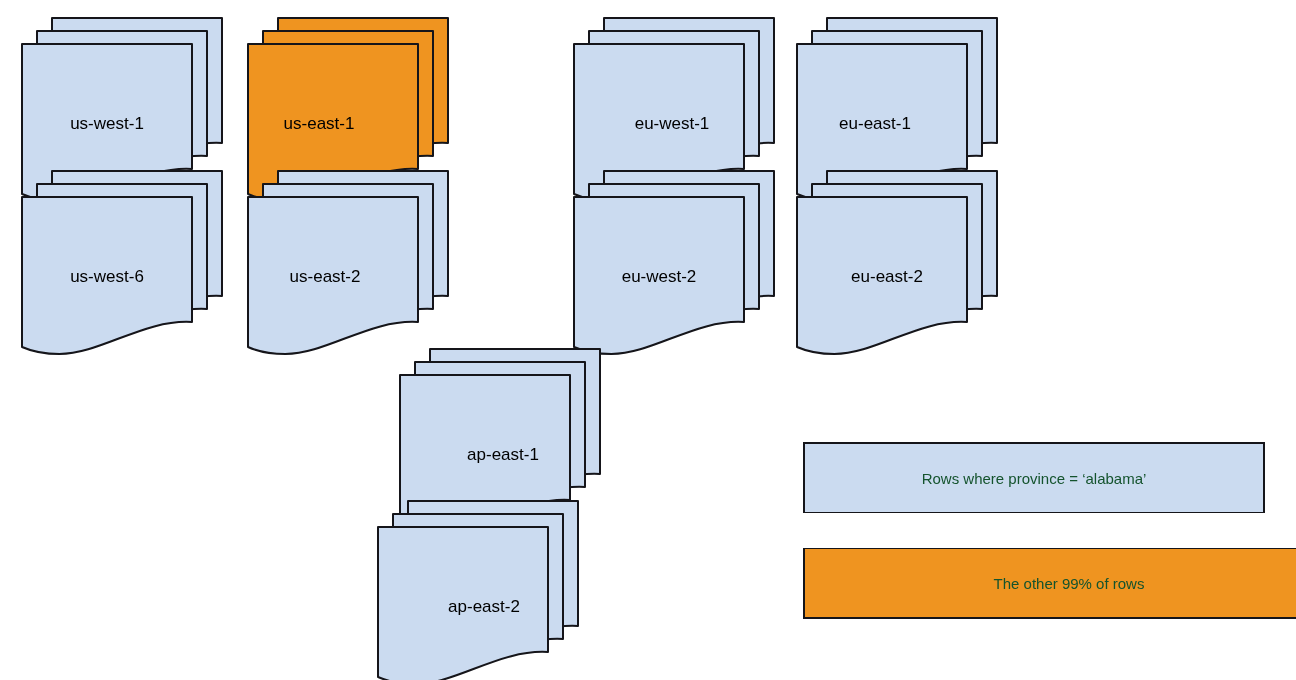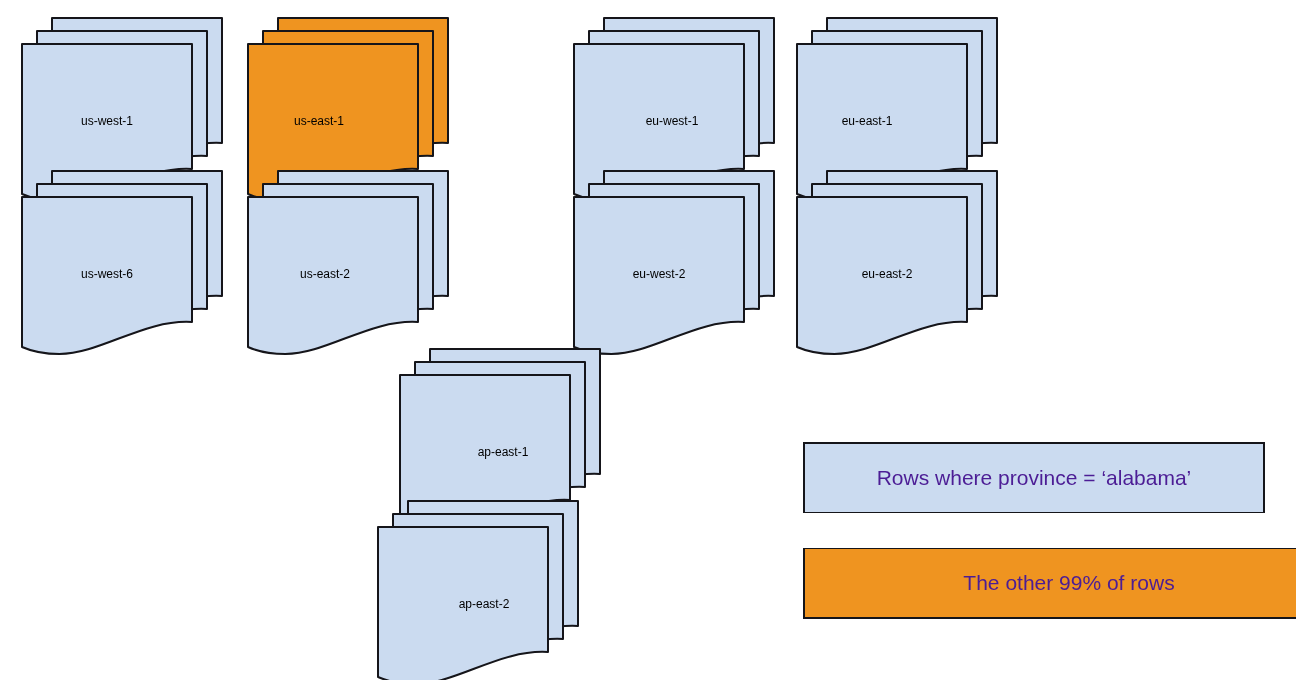--- a/index.html
+++ b/index.html
@@ -17,37 +17,37 @@
   #canvas {
     position: absolute;
     left: 0;
     top: 0;
     width: 1296px;
     height: 680px;
   }
   .stack-label {
     position: absolute;
     font-family: "Liberation Sans", sans-serif;
-    font-size: 12px;
+    font-size: 17px;
     color: #000000;
     text-align: center;
     white-space: nowrap;
     pointer-events: none;
     line-height: 1;
   }
   .legend-box {
     position: absolute;
     box-sizing: border-box;
     border: 2px solid #15151a;
     display: flex;
     align-items: center;
     justify-content: center;
     font-family: "Liberation Sans", sans-serif;
-    font-size: 21px;
-    color: #4c1d95;
+    font-size: 15px;
+    color: #14532d;
     white-space: nowrap;
   }
 </style>
 </head>
 <body>
 
 <svg id="canvas" viewBox="0 0 1296 680" xmlns="http://www.w3.org/2000/svg">
     <g>
       <path d="M 52 18 L 222 18 L 222 143 C 174.39999999999998 140 130.2 175 89.4 175 C 72.4 175 58.8 171 52 168 Z" fill="#CBDBF0" stroke="#15151a" stroke-width="2" stroke-linejoin="round"></path>
       <path d="M 37 31 L 207 31 L 207 156 C 159.39999999999998 153 115.2 188 74.4 188 C 57.4 188 43.8 184 37 181 Z" fill="#CBDBF0" stroke="#15151a" stroke-width="2" stroke-linejoin="round"></path>
@@ -96,21 +96,21 @@
     <g>
       <path d="M 408 501 L 578 501 L 578 626 C 530.4 623 486.2 658 445.4 658 C 428.4 658 414.8 654 408 651 Z" fill="#CBDBF0" stroke="#15151a" stroke-width="2" stroke-linejoin="round"></path>
       <path d="M 393 514 L 563 514 L 563 639 C 515.4 636 471.2 671 430.4 671 C 413.4 671 399.8 667 393 664 Z" fill="#CBDBF0" stroke="#15151a" stroke-width="2" stroke-linejoin="round"></path>
       <path d="M 378 527 L 548 527 L 548 652 C 500.4 649 456.2 684 415.4 684 C 398.4 684 384.8 680 378 677 Z" fill="#CBDBF0" stroke="#15151a" stroke-width="2" stroke-linejoin="round"></path>
     </g>
   </svg>
 
 <div class="stack-label" style="left: 22px; top: 114.5px; width: 170px;">us-west-1</div>
 <div class="stack-label" style="left: 248px; top: 114.5px; width: 142px;">us-east-1</div>
 <div class="stack-label" style="left: 574px; top: 114.5px; width: 196px;">eu-west-1</div>
-<div class="stack-label" style="left: 797px; top: 114.5px; width: 140px;">eu-east-1</div>
+<div class="stack-label" style="left: 797px; top: 114.5px; width: 140px; padding-left: 8px;">eu-east-1</div>
 <div class="stack-label" style="left: 22px; top: 267.5px; width: 170px;">us-west-6</div>
 <div class="stack-label" style="left: 248px; top: 267.5px; width: 154px;">us-east-2</div>
 <div class="stack-label" style="left: 574px; top: 267.5px; width: 170px;">eu-west-2</div>
 <div class="stack-label" style="left: 797px; top: 267.5px; width: 180px;">eu-east-2</div>
 <div class="stack-label" style="left: 400px; top: 445.5px; width: 170px; padding-left: 18px;">ap-east-1</div>
 <div class="stack-label" style="left: 378px; top: 597.5px; width: 170px; padding-left: 21px;">ap-east-2</div>
 <div class="legend-box" style="left: 803px; top: 442px; width: 462px; height: 71px; background: rgb(203, 219, 240); border-top-width: 2px; border-bottom-width: 1px;">
     <span>Rows where province = ‘alabama’</span>
   </div>
 <div class="legend-box" style="left: 803px; top: 513px; width: 532px; height: 71px; background: rgb(239, 148, 32); border-top-width: 1px; border-bottom-width: 2px; margin-top: 35px;">

